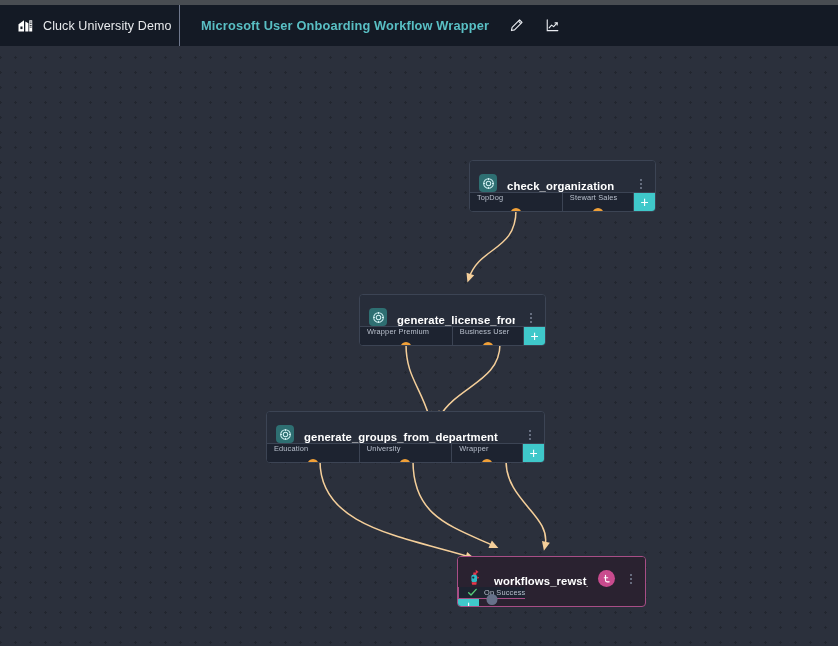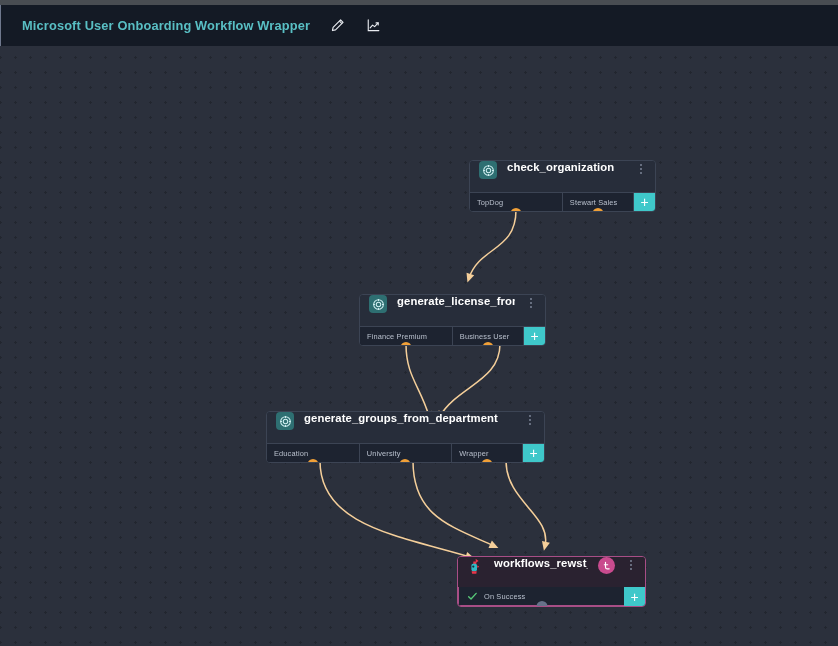--- a/index.html
+++ b/index.html
@@ -120,21 +120,21 @@
 
   .node-box {
     background: #272d3a;
     border: 1px solid #3c4454;
     border-radius: 4px;
     overflow: hidden;
   }
 
   .node-header {
     display: flex;
-    align-items: flex-start;
+    align-items: flex-end;
     gap: 10px;
     height: 31px;
     padding: 0 8px 0 9px;
     background: #272d3a;
   }
 
   .node-icon {
     width: 18px; height: 18px;
     border-radius: 4px;
     background: #2e6f72;
@@ -172,21 +172,21 @@
     display: flex;
     align-items: stretch;
     background: #1d2330;
     border-top: 1px solid #3c4454;
     height: 19px;
   }
 
   .port {
     position: relative;
     display: flex;
-    align-items: center;
+    align-items: flex-start;
     padding-left: 7px;
     background: #1d2330;
     border-right: 1px solid #3c4454;
     height: 19px;
   }
   .port:last-of-type { border-right: none; }
 
   .port-label {
     color: #b9c0cd;
     font-size: 7.4px;
@@ -248,20 +248,21 @@
     flex: none;
     cursor: pointer;
   }
   .badge-circle svg { display: block; }
 
   .alt-ports {
     display: flex;
     align-items: flex-start;
     height: 19px;
     position: relative;
+    flex-direction: column;
   }
 
   .alt-port {
     position: relative;
     display: flex;
     align-items: center;
     gap: 6px;
     padding-left: 8px;
     background: #1d2330;
     border: 1px solid #a84e86;
@@ -294,20 +295,35 @@
 </style>
 </head>
 <body>
 
 <div id="app">
 
   <div class="top-strip"></div>
 
   <div class="header">
 
+    <div class="brand">
+      <span class="brand-icon">
+        <svg width="17" height="17" viewBox="0 0 17 17" fill="none">
+          <path d="M1.5 14.5V7.2L7 3.2v11.3z" fill="#ffffff"></path>
+          <path d="M8.3 14.5V4.6l3.1 1.6v8.3z" fill="#ffffff"></path>
+          <rect x="12.2" y="3.3" width="3" height="11.2" fill="#ffffff"></rect>
+          <rect x="12.7" y="4.6" width="2" height="0.8" fill="#141a25"></rect>
+          <rect x="12.7" y="6.3" width="2" height="0.8" fill="#141a25"></rect>
+          <rect x="12.7" y="8.0" width="2" height="0.8" fill="#141a25"></rect>
+          <rect x="12.7" y="9.7" width="2" height="0.8" fill="#141a25"></rect>
+          <rect x="3.4" y="9.5" width="2.1" height="2.6" fill="#141a25"></rect>
+        </svg>
+      </span>
+      <span class="brand-label">Cluck University Demo</span>
+    </div>
 
     <div class="header-divider"></div>
 
     <div class="header-main">
       <span class="wf-title">Microsoft User Onboarding Workflow Wrapper</span>
 
       <span class="hdr-icon-btn">
         <svg width="15" height="15" viewBox="0 0 16 16" fill="none">
           <path d="M11.3 2.1l2.6 2.6-8 8-3.3.7.7-3.3 8-8z" stroke="#e9ecf1" stroke-width="1.2" stroke-linejoin="round"></path>
           <path d="M10.1 3.3l2.6 2.6" stroke="#e9ecf1" stroke-width="1.2"></path>
@@ -389,21 +405,21 @@
           </span>
           <span class="node-title">generate_license_from_use...</span>
           <span class="kebab">
               <i></i>
               <i></i>
               <i></i>
             </span>
         </div>
         <div class="ports-row">
           <div class="port" style="width:94px;">
-            <span class="port-label">Finance Premium</span>
+            <span class="port-label">Wrapper Premium</span>
             <span class="port-dot"></span>
           </div>
           <div class="port" style="width:72px;">
             <span class="port-label">Business User</span>
             <span class="port-dot"></span>
           </div>
           <div class="add-btn">+</div>
         </div>
       </div>
     </div>

